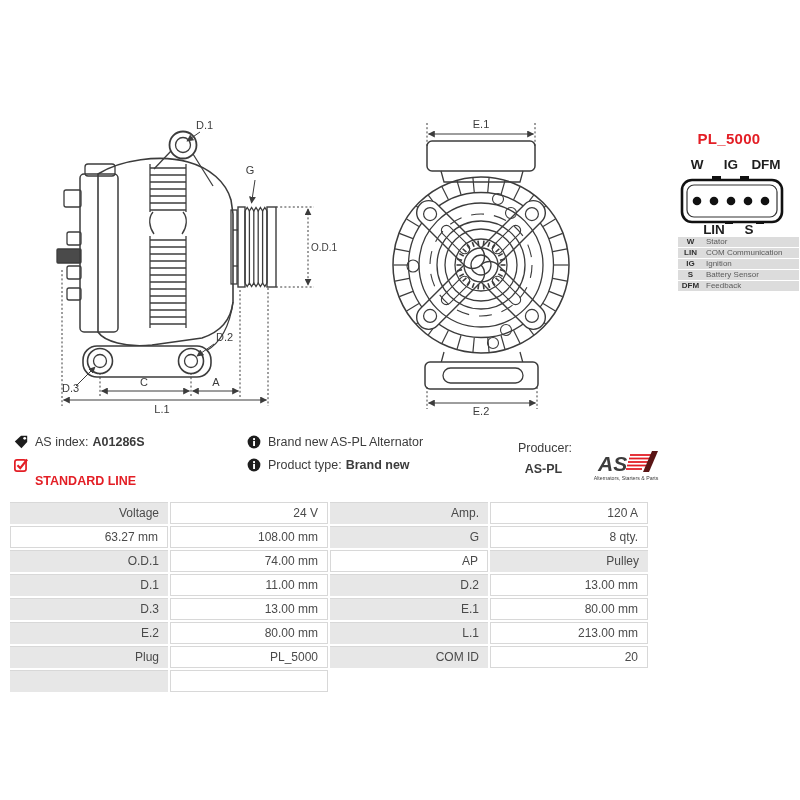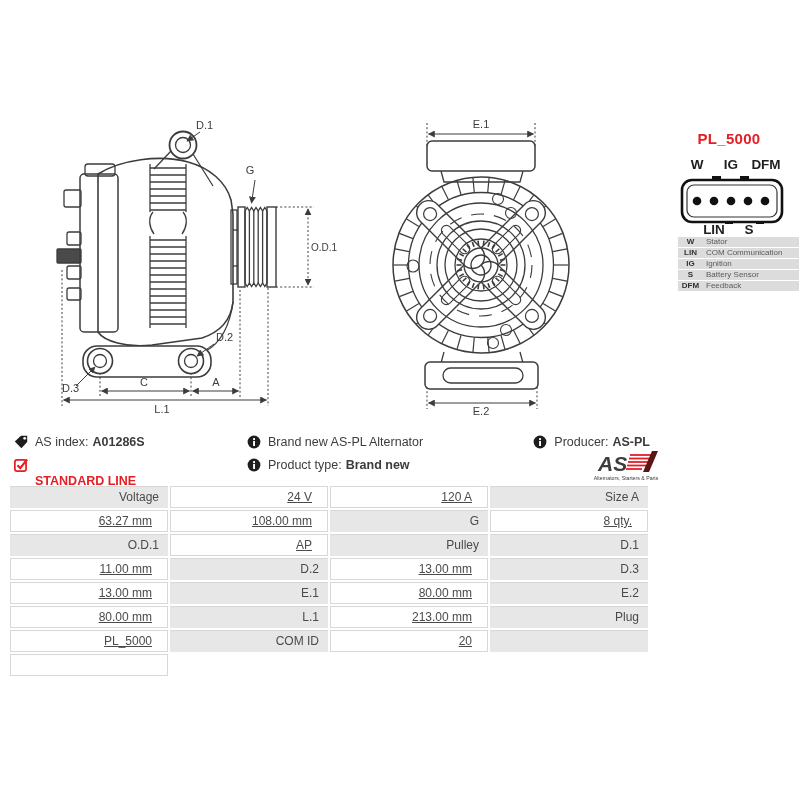--- a/index.html
+++ b/index.html
@@ -15,36 +15,36 @@
     width:800px;height:800px;background:#fff;position:relative;overflow:hidden;
     font-family:"Liberation Sans",sans-serif;color:#3f3f3f;
   }
   .abs{position:absolute;}
   svg text{font-family:"Liberation Sans",sans-serif;fill:#3c3c3c;}
 
   
   .info-item{position:absolute;display:flex;align-items:center;gap:7px;font-size:12.5px;color:#3c3c3c;white-space:nowrap;height:16px;}
   .info-item .b{font-weight:bold;}
   .red-bold{color:var(--accent-red);font-weight:bold;margin-top:32px;}
-  .right-block{justify-content:flex-end;}
+  .right-block{justify-content:space-between;flex-direction:column;}
 
   
   .connector{position:absolute;left:665px;top:130px;width:135px;height:166px;}
   .conn-title{position:absolute;left:0;top:0;width:128px;text-align:center;font-size:15px;font-weight:bold;color:var(--accent-red);letter-spacing:.3px;}
   .pin-label{position:absolute;transform:translateX(-50%);font-size:13.5px;font-weight:bold;color:#1e1e1e;}
   .legend{position:absolute;left:13px;top:107px;width:121px;}
   .legend-row{display:flex;background:var(--legend-bg);height:10px;line-height:10px;margin-bottom:1px;font-size:8px;}
   .legend-pin{width:25px;text-align:center;font-weight:bold;color:#303030;}
   .legend-desc{flex:1;padding-left:3px;color:#5a5a5a;white-space:nowrap;}
 
   
-  .spec{position:absolute;left:10px;top:486px;width:638px;display:grid;grid-template-columns:158px 158px 158px 158px;gap:2px;}
+  .spec{position:absolute;left:10px;top:502px;width:638px;display:grid;grid-template-columns:158px 158px 158px 158px;gap:2px;}
   .cell{height:22px;font-size:12px;text-align:right;color:#4a4a4a;}
   .lbl{background:var(--table-label-bg);border-top:1px solid var(--table-border);line-height:21px;padding-right:9px;}
-  .val{background:#fff;border:1px solid var(--table-border);line-height:20px;padding-right:15px;text-decoration:underline;}
+  .val{background:#fff;border:1px solid var(--table-border);line-height:20px;padding-right:9px;}
 </style>
 </head>
 <body>
 
 <svg class="abs" style="left:40px;top:110px" width="300" height="310" viewBox="0 0 300 310">
   <defs>
     <marker id="ar-s" viewBox="0 0 10 10" refX="9" refY="5" markerWidth="7" markerHeight="7" orient="auto-start-reverse">
       <path d="M0,0 L10,5 L0,10 z" fill="#3c3c3c"></path>
     </marker>
   </defs>
@@ -388,29 +388,30 @@
     <line x1="43" y1="16.5" x2="62" y2="16.5"></line>
     <line x1="42" y1="20" x2="58" y2="20"></line>
   </g>
   <polygon points="68,2 74,2 65,23 59,23" fill="#5a1515"></polygon>
   <text x="42" y="31" font-size="5.2" text-anchor="middle" fill="#8a8a8a">Alternators, Starters &amp; Parts</text>
 </svg>
 
 <div class="spec">
   <div class="cell lbl">Voltage</div>
   <div class="cell val">24 V</div>
+  <div class="cell lbl">Amp.</div>
   <div class="cell val">120 A</div>
 
-  <div class="cell lbl">Size A</div>
   <div class="cell val">63.27 mm</div>
   <div class="cell val">108.00 mm</div>
 
   <div class="cell lbl">G</div>
   <div class="cell val">8 qty.</div>
   <div class="cell lbl">O.D.1</div>
+  <div class="cell val">74.00 mm</div>
 
   <div class="cell val">AP</div>
   <div class="cell lbl">Pulley</div>
   <div class="cell lbl">D.1</div>
   <div class="cell val">11.00 mm</div>
 
   <div class="cell lbl">D.2</div>
   <div class="cell val">13.00 mm</div>
   <div class="cell lbl">D.3</div>
   <div class="cell val">13.00 mm</div>

